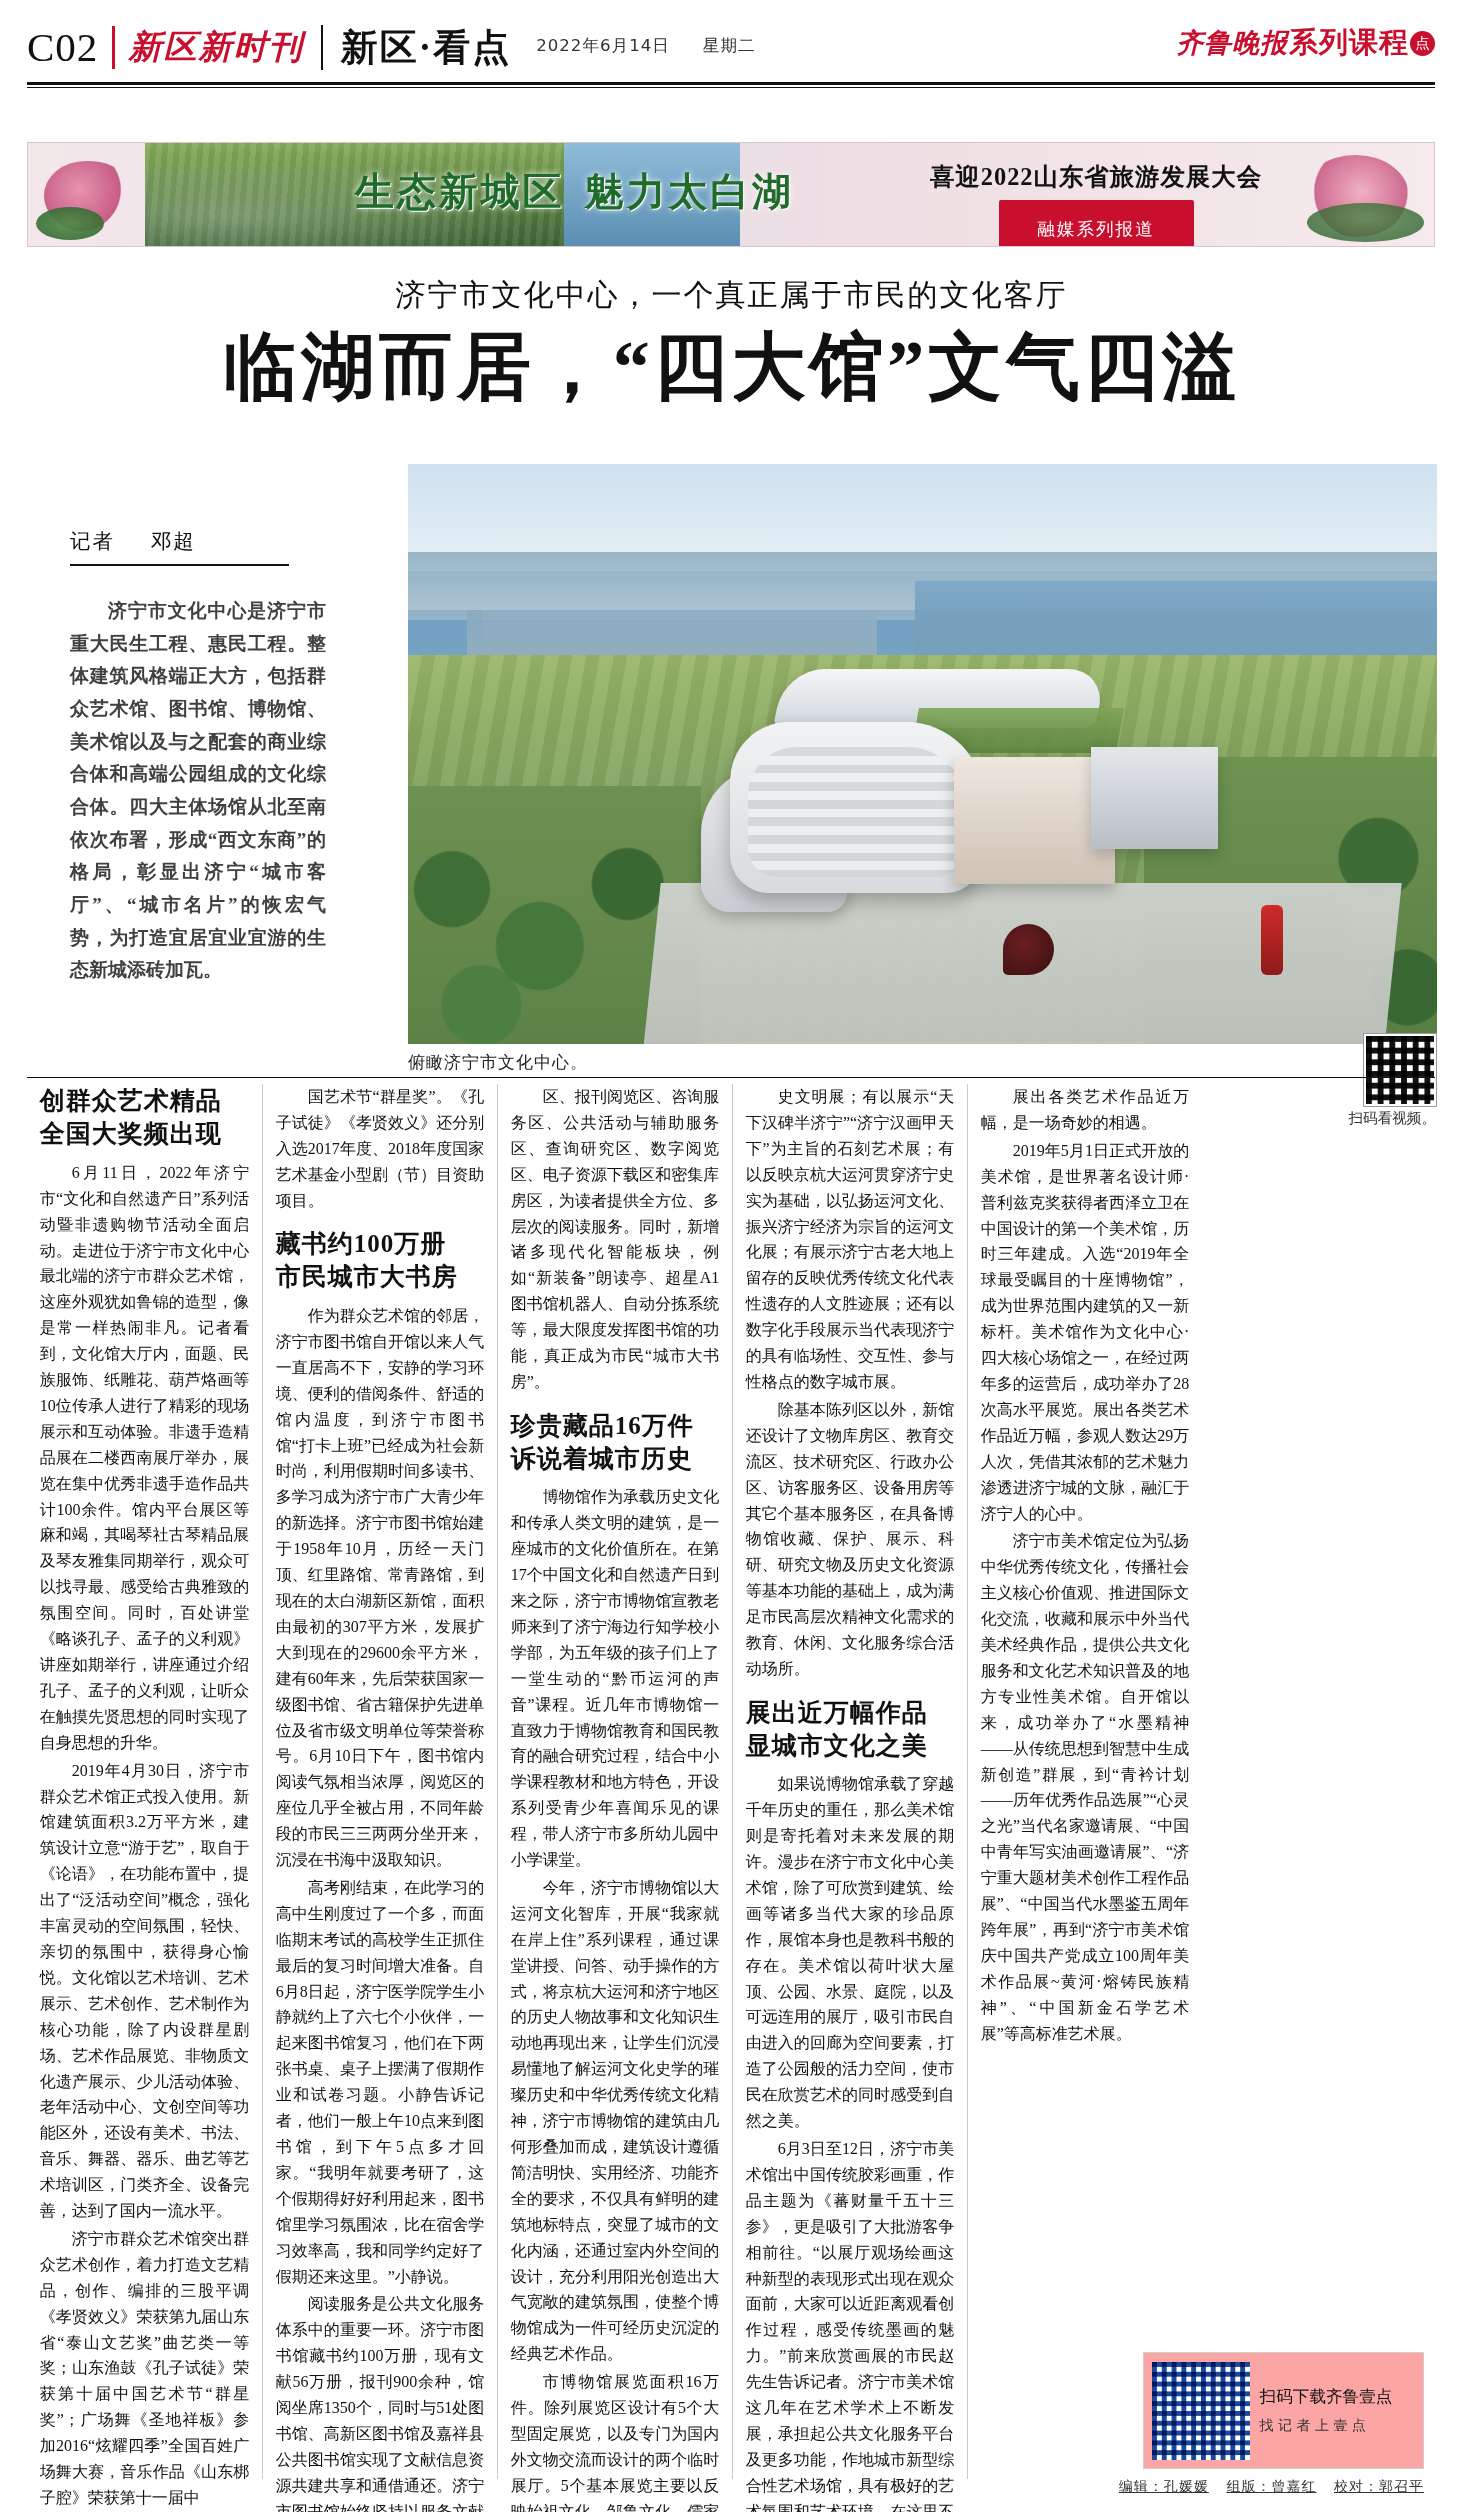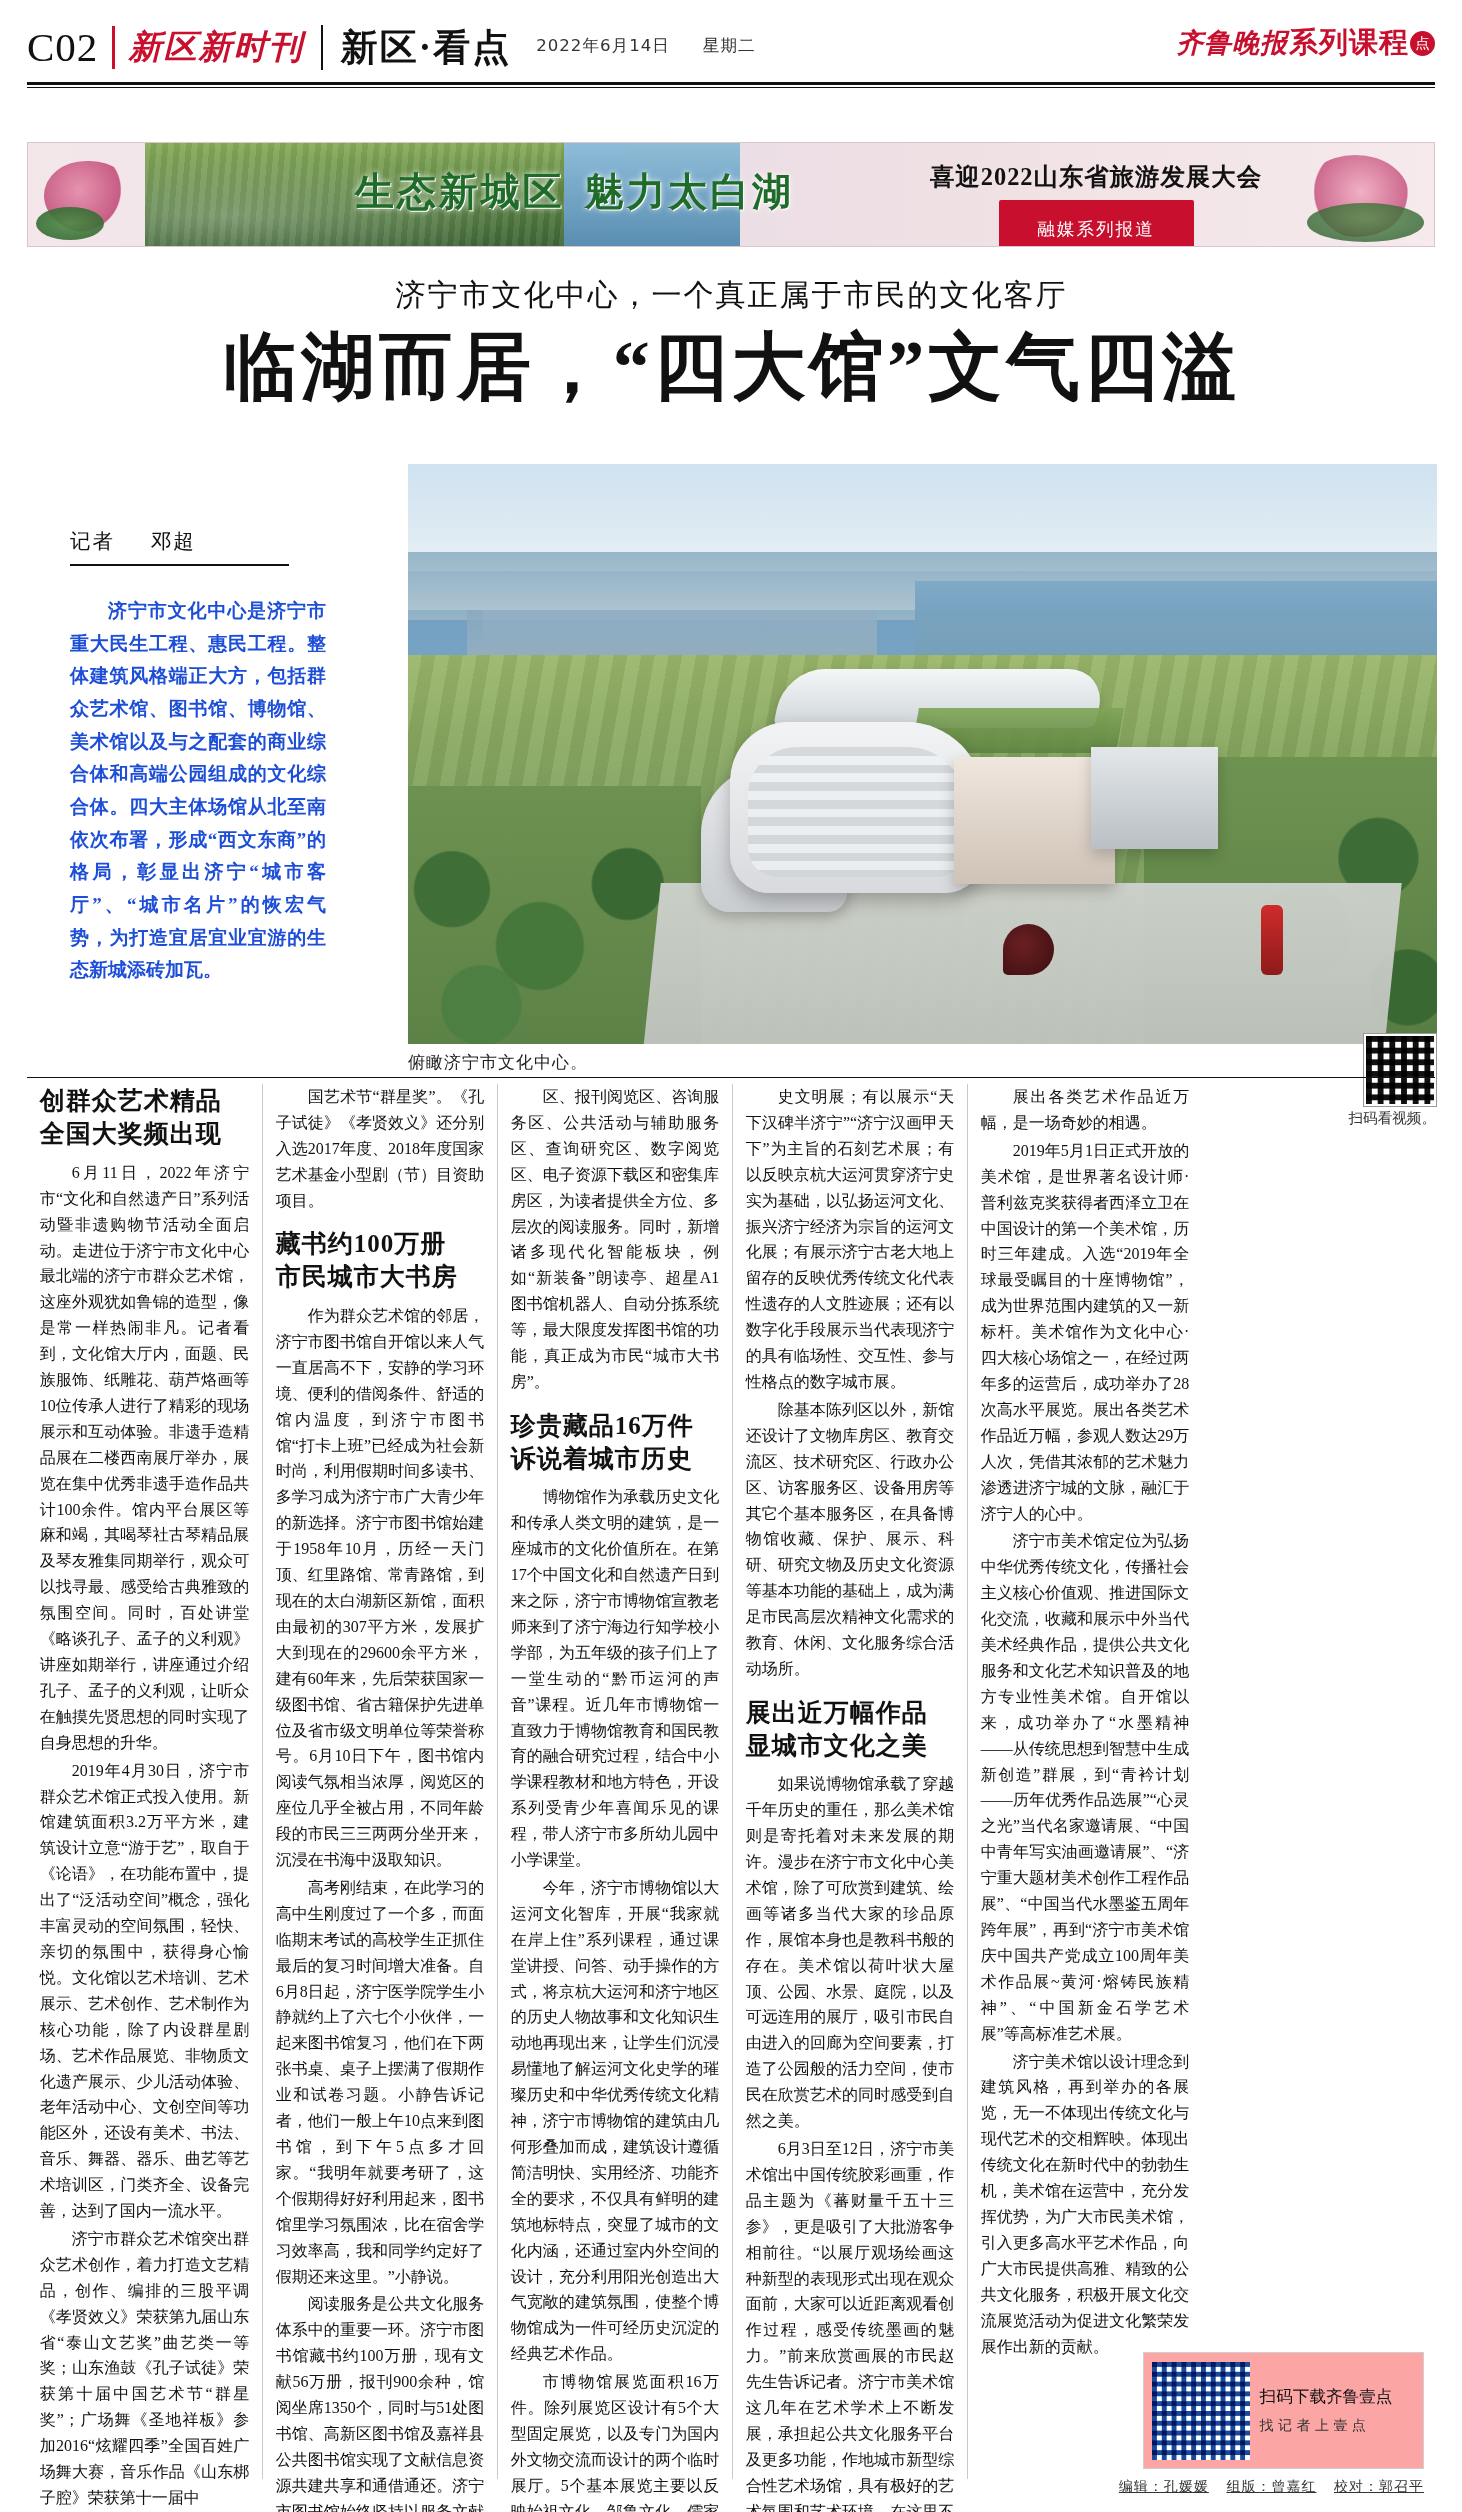--- a/index.html
+++ b/index.html
@@ -148,21 +148,21 @@
   
   .byline {
     position:absolute; left:70px; top:527px; width:234px;
     font-family:"Liberation Serif","DejaVu Serif",serif;
     font-size:20.5px; letter-spacing:2px; color:#111;
   }
   .byline-rule { position:absolute; left:70px; top:564px; width:219px; height:2px; background:#111; }
   .lead {
     position:absolute; left:70px; top:595px; width:256px;
     font-family:"Liberation Serif","DejaVu Serif",serif;
-    font-size:19px; line-height:1.72; color:#1d4ed8;
+    font-size:19px; line-height:1.72; color:#404040;
     text-align:justify; text-indent:2em;
     font-weight:700;
   }
 
   
   .photo {
     position:absolute; left:408px; top:464px; width:1029px; height:580px;
     overflow:hidden; background:#6fa0c8;
   }
   .photo .sky {
@@ -450,21 +450,20 @@
       <p>除基本陈列区以外，新馆还设计了文物库房区、教育交流区、技术研究区、行政办公区、访客服务区、设备用房等其它个基本服务区，在具备博物馆收藏、保护、展示、科研、研究文物及历史文化资源等基本功能的基础上，成为满足市民高层次精神文化需求的教育、休闲、文化服务综合活动场所。</p>
       <div class="sub">展出近万幅作品<br>显城市文化之美</div>
       <p>如果说博物馆承载了穿越千年历史的重任，那么美术馆则是寄托着对未来发展的期许。漫步在济宁市文化中心美术馆，除了可欣赏到建筑、绘画等诸多当代大家的珍品原作，展馆本身也是教科书般的存在。美术馆以荷叶状大屋顶、公园、水景、庭院，以及可远连用的展厅，吸引市民自由进入的回廊为空间要素，打造了公园般的活力空间，使市民在欣赏艺术的同时感受到自然之美。</p>
       <p>6月3日至12日，济宁市美术馆出中国传统胶彩画重，作品主题为《蕃财量千五十三参》，更是吸引了大批游客争相前往。“以展厅观场绘画这种新型的表现形式出现在观众面前，大家可以近距离观看创作过程，感受传统墨画的魅力。”前来欣赏画展的市民赵先生告诉记者。济宁市美术馆这几年在艺术学术上不断发展，承担起公共文化服务平台及更多功能，作地城市新型综合性艺术场馆，具有极好的艺术氛围和艺术环境，在这里不仅见是艺术作品的展，</p>
     </div>
 
     <div class="col">
       <p>展出各类艺术作品近万幅，是一场奇妙的相遇。</p>
       <p>2019年5月1日正式开放的美术馆，是世界著名设计师·普利兹克奖获得者西泽立卫在中国设计的第一个美术馆，历时三年建成。入选“2019年全球最受瞩目的十座博物馆”，成为世界范围内建筑的又一新标杆。美术馆作为文化中心·四大核心场馆之一，在经过两年多的运营后，成功举办了28次高水平展览。展出各类艺术作品近万幅，参观人数达29万人次，凭借其浓郁的艺术魅力渗透进济宁城的文脉，融汇于济宁人的心中。</p>
       <p>济宁市美术馆定位为弘扬中华优秀传统文化，传播社会主义核心价值观、推进国际文化交流，收藏和展示中外当代美术经典作品，提供公共文化服务和文化艺术知识普及的地方专业性美术馆。自开馆以来，成功举办了“水墨精神——从传统思想到智慧中生成新创造”群展，到“青衿计划——历年优秀作品选展”“心灵之光”当代名家邀请展、“中国中青年写实油画邀请展”、“济宁重大题材美术创作工程作品展”、“中国当代水墨鉴五周年跨年展”，再到“济宁市美术馆庆中国共产党成立100周年美术作品展~黄河·熔铸民族精神”、“中国新金石学艺术展”等高标准艺术展。</p>
-      <p>济宁美术馆以设计理念到建筑风格，再到举办的各展览，无一不体现出传统文化与现代艺术的交相辉映。体现出传统文化在新时代中的勃勃生机，美术馆在运营中，充分发挥优势，为广大市民美术馆，引入更多高水平艺术作品，向广大市民提供高雅、精致的公共文化服务，积极开展文化交流展览活动为促进文化繁荣发展作出新的贡献。</p>
     </div>
 
   </div>
 
   <div class="footer-qr">
     <div class="qr"></div>
     <div class="txt">
       <div class="t1">扫码下载齐鲁壹点</div>
       <div class="t2">找 记 者 上 壹 点</div>
     </div>

